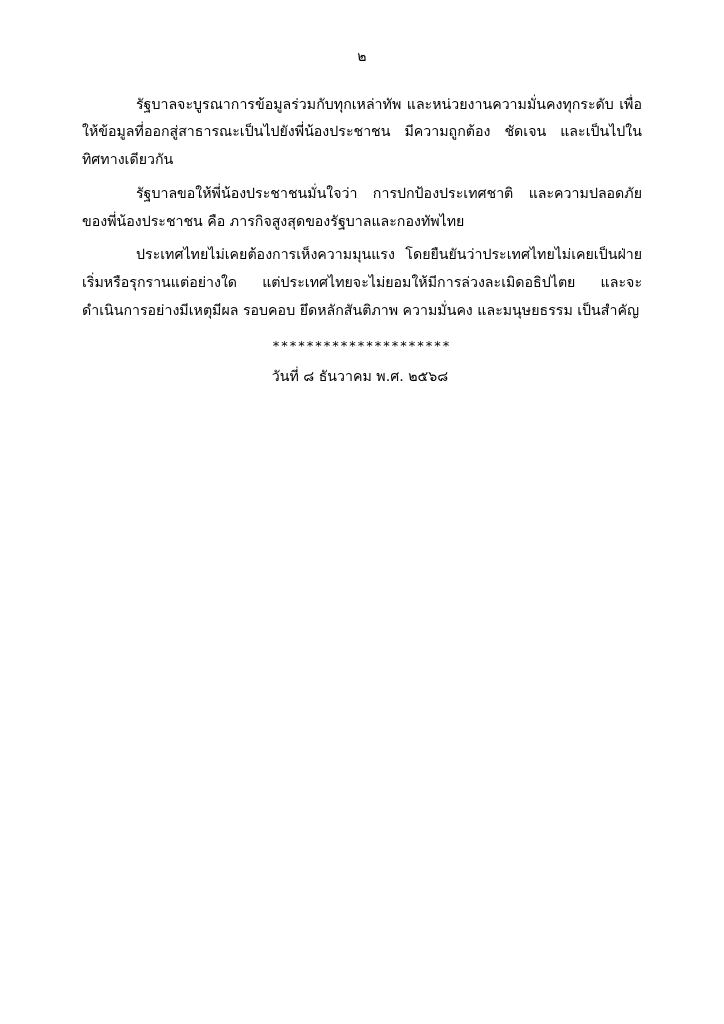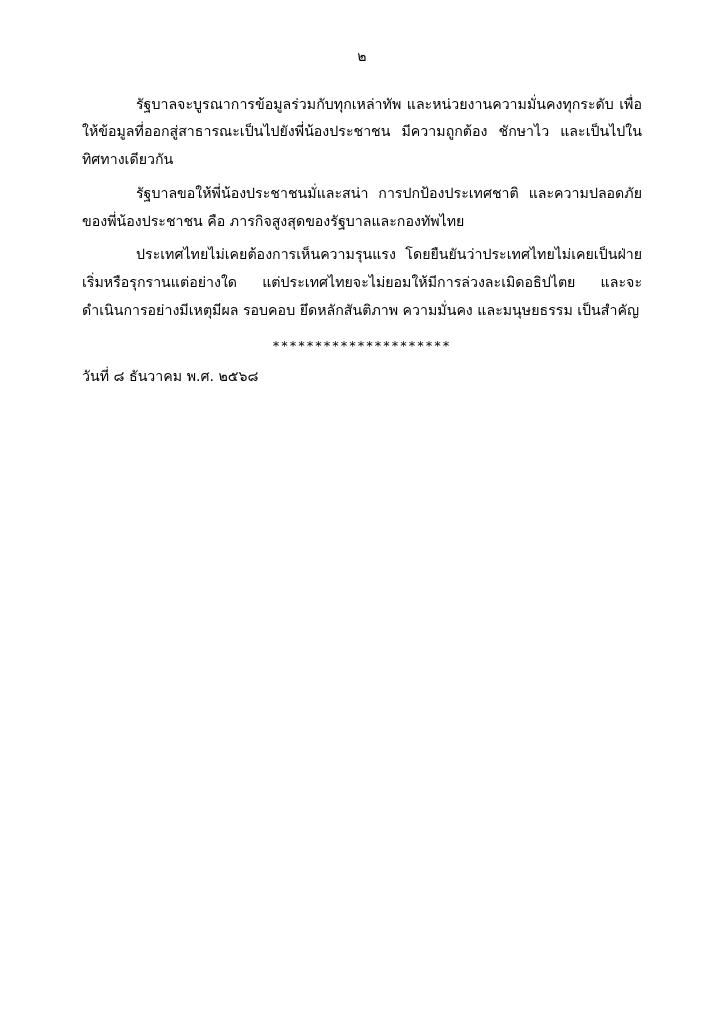--- a/index.html
+++ b/index.html
@@ -43,36 +43,36 @@
     margin-bottom: 14px;
   }
   .divider {
     text-align: center;
     letter-spacing: 2px;
     font-size: 13px;
     margin: 14px 0 10px 0;
     color: #000;
   }
   .date-line {
-    text-align: left;
+    text-align: center;
     font-size: 14.2px;
     margin-top: 12px;
     padding-right: 4px;
   }
 </style>
 </head>
 <body>
 
 <div class="page">
 
   <div class="page-number">๒</div>
 
   <div class="body-text">
-    <p class="para">รัฐบาลจะบูรณาการข้อมูลร่วมกับทุกเหล่าทัพ และหน่วยงานความมั่นคงทุกระดับ เพื่อให้ข้อมูลที่ออกสู่สาธารณะเป็นไปยังพี่น้องประชาชน มีความถูกต้อง ชักษาไว และเป็นไปในทิศทางเดียวกัน</p>
-    <p class="para">รัฐบาลขอให้พี่น้องประชาชนมั่และสน่า การปกป้องประเทศชาติ และความปลอดภัยของพี่น้องประชาชน คือ ภารกิจสูงสุดของรัฐบาลและกองทัพไทย</p>
-    <p class="para">ประเทศไทยไม่เคยต้องการเห็นความรุนแรง โดยยืนยันว่าประเทศไทยไม่เคยเป็นฝ่ายเริ่มหรือรุกรานแต่อย่างใด แต่ประเทศไทยจะไม่ยอมให้มีการล่วงละเมิดอธิปไตย และจะดำเนินการอย่างมีเหตุมีผล รอบคอบ ยึดหลักสันติภาพ ความมั่นคง และมนุษยธรรม เป็นสำคัญ</p>
+    <p class="para">รัฐบาลจะบูรณาการข้อมูลร่วมกับทุกเหล่าทัพ และหน่วยงานความมั่นคงทุกระดับ เพื่อให้ข้อมูลที่ออกสู่สาธารณะเป็นไปยังพี่น้องประชาชน มีความถูกต้อง ชัดเจน และเป็นไปในทิศทางเดียวกัน</p>
+    <p class="para">รัฐบาลขอให้พี่น้องประชาชนมั่นใจว่า การปกป้องประเทศชาติ และความปลอดภัยของพี่น้องประชาชน คือ ภารกิจสูงสุดของรัฐบาลและกองทัพไทย</p>
+    <p class="para">ประเทศไทยไม่เคยต้องการเห็งความมุนแรง โดยยืนยันว่าประเทศไทยไม่เคยเป็นฝ่ายเริ่มหรือรุกรานแต่อย่างใด แต่ประเทศไทยจะไม่ยอมให้มีการล่วงละเมิดอธิปไตย และจะดำเนินการอย่างมีเหตุมีผล รอบคอบ ยึดหลักสันติภาพ ความมั่นคง และมนุษยธรรม เป็นสำคัญ</p>
   </div>
 
   <div class="divider">*********************</div>
 
   <div class="date-line">วันที่ ๘ ธันวาคม พ.ศ. ๒๕๖๘</div>
 
 </div>
 
 </body></html>

